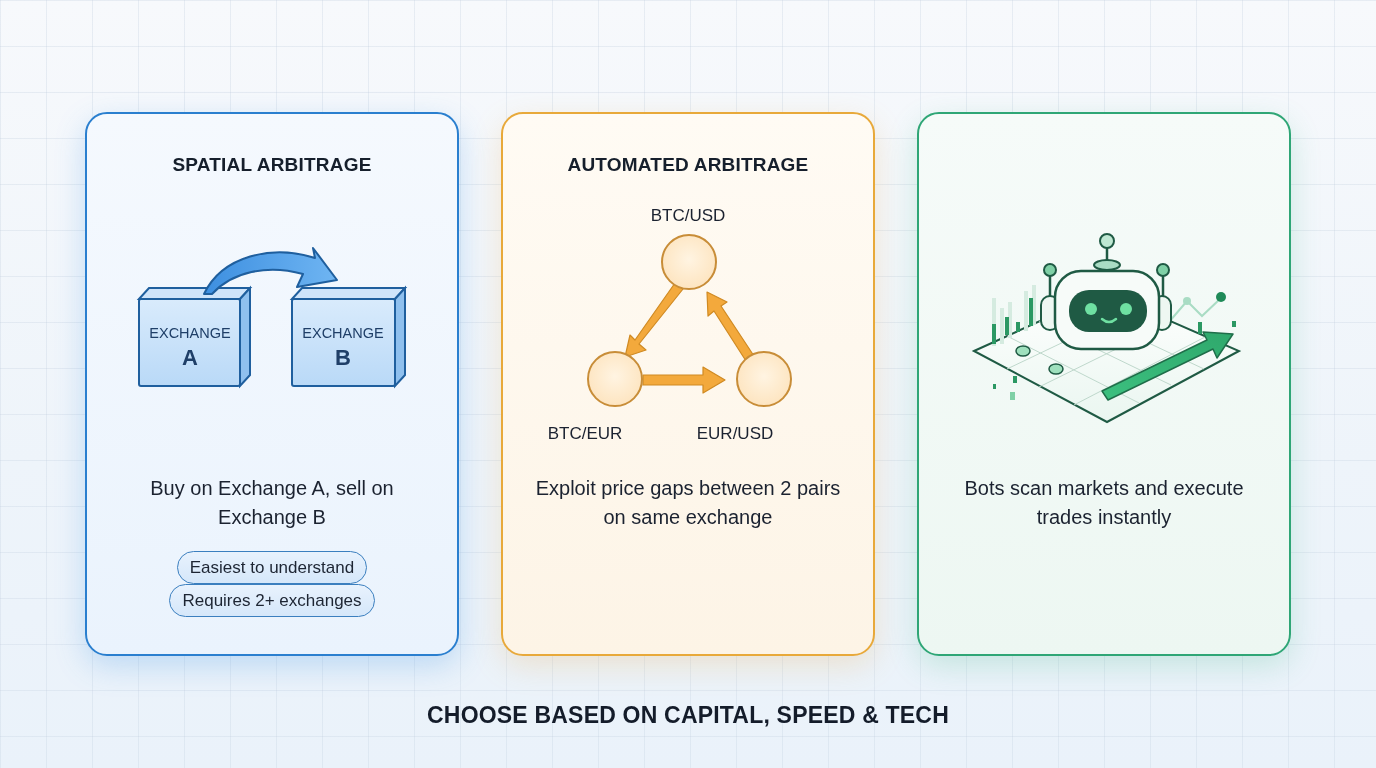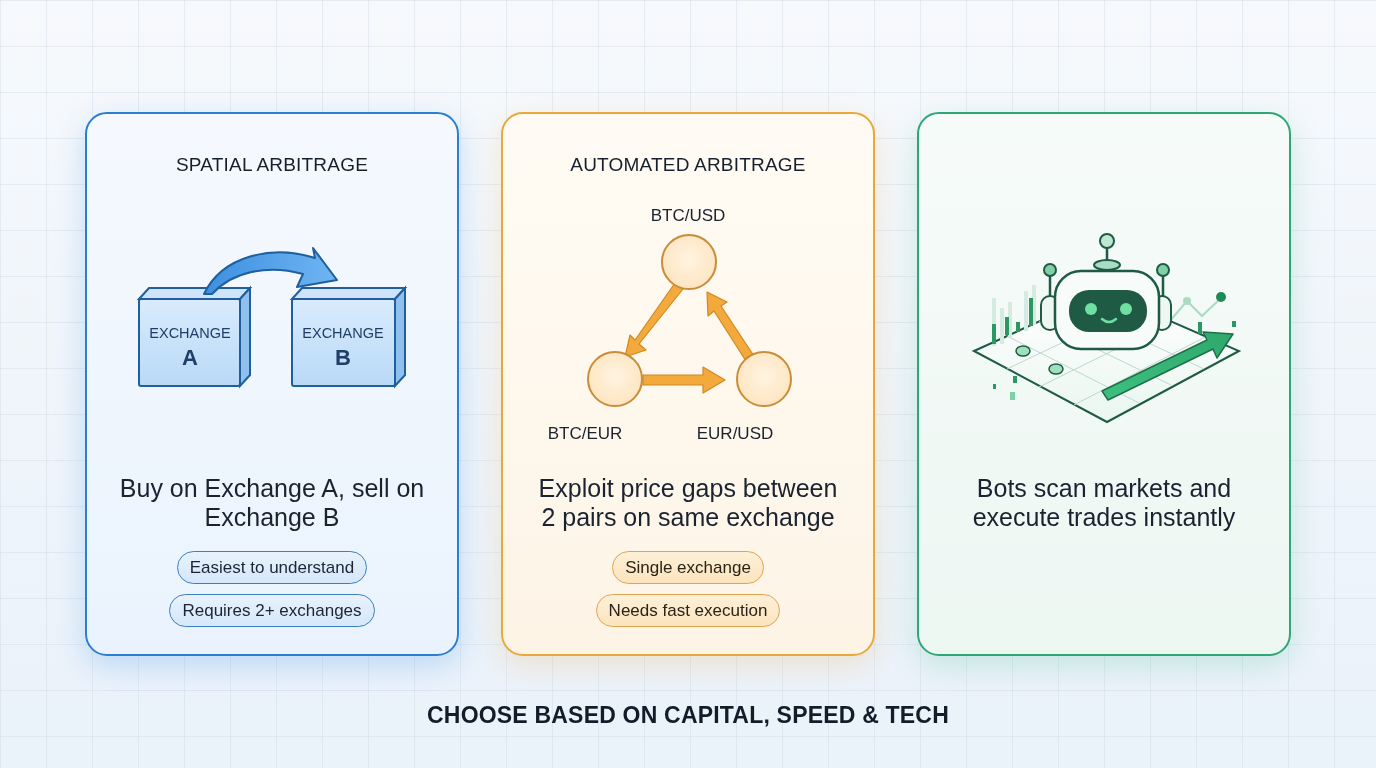--- a/index.html
+++ b/index.html
@@ -26,28 +26,28 @@
     border-radius: 22px;
     border: 2.5px solid;
     text-align: center;
   }
   .card.blue  { left: 85px;  border-color: #2a7fcf; background: linear-gradient(180deg, #f5f9fe 0%, #eaf3fd 100%); box-shadow: 0 10px 30px rgba(70,150,230,0.28); }
   .card.amber { left: 501px; border-color: #e8a93a; background: linear-gradient(180deg, #fffbf4 0%, #fdf4e6 100%); box-shadow: 0 10px 30px rgba(235,170,70,0.22); }
   .card.green { left: 917px; border-color: #2fa676; background: linear-gradient(180deg, #f6fbf9 0%, #edf7f2 100%); box-shadow: 0 10px 30px rgba(60,180,130,0.22); }
 
   .card-title {
     position: absolute; top: 40px; left: 0; right: 0;
-    font-size: 19px; font-weight: normal; letter-spacing: 0.2px; color: #161f2c;
+    font-size: 19px; font-weight: bold; letter-spacing: 0.2px; color: #161f2c;
   }
   .illus { position: absolute; left: 0; top: 80px; width: 370px; height: 270px; }
   .desc {
     position: absolute; top: 360px; left: 30px; right: 30px;
-    font-size: 25px; line-height: 29px; color: #1b2230;
-  }
-  .pills { position: absolute; top: 437px; left: 0; right: 0; display: flex; flex-direction: column; align-items: center; gap: 10px; }
+    font-size: 20px; line-height: 29px; color: #1b2230;
+  }
+  .pills { position: absolute; top: 437px; left: 0; right: 0; display: flex; flex-direction: column; align-items: center; gap: 0; }
   .pill {
     display: inline-block; height: 33px; line-height: 31px; padding: 0 12px;
     border-radius: 17px; border: 1.5px solid; font-size: 17px; color: #1d2533;
   }
   .blue .pill  { border-color: #3b7fbf; background: linear-gradient(180deg,#e8f2fd,#d5e7fa); }
   .amber .pill { border-color: #dca552; background: linear-gradient(180deg,#fdf0d8,#fbe4bd); color:#2a2318; }
   .green .pill { border-color: #3fa37c; background: linear-gradient(180deg,#e6f6ee,#d3efe2); }
 
   .footer {
     position: absolute; top: 702px; left: 0; right: 0; text-align: center;
@@ -119,24 +119,20 @@
       <polygon points="140,181 200,181 200,173 222,186 200,199 200,191 140,191"></polygon>
 
       <polygon points="251,162 243,167 211,117 205,122 204,98 224,108 218,112"></polygon>
     </g>
 
     <circle cx="186" cy="68" r="27" fill="url(#nodeG)" stroke="#c88d38" stroke-width="2"></circle>
     <circle cx="112" cy="185" r="27" fill="url(#nodeG)" stroke="#c88d38" stroke-width="2"></circle>
     <circle cx="261" cy="185" r="27" fill="url(#nodeG)" stroke="#c88d38" stroke-width="2"></circle>
   </svg>
   <div class="desc">Exploit price gaps between 2 pairs on same exchange</div>
-  <div class="pills">
-    <span class="pill">Single exchange</span>
-    <span class="pill">Needs fast execution</span>
-  </div>
 </div>
 
 <div class="card green">
   <svg class="illus" viewBox="0 0 370 270">
     <defs>
       <linearGradient id="plane" x1="0" y1="0" x2="0" y2="1">
         <stop offset="0" stop-color="#ffffff"></stop>
           <stop offset="1" stop-color="#eaf6f0"></stop>
       </linearGradient>
       <linearGradient id="greenArrow" x1="0" y1="1" x2="1" y2="0">

